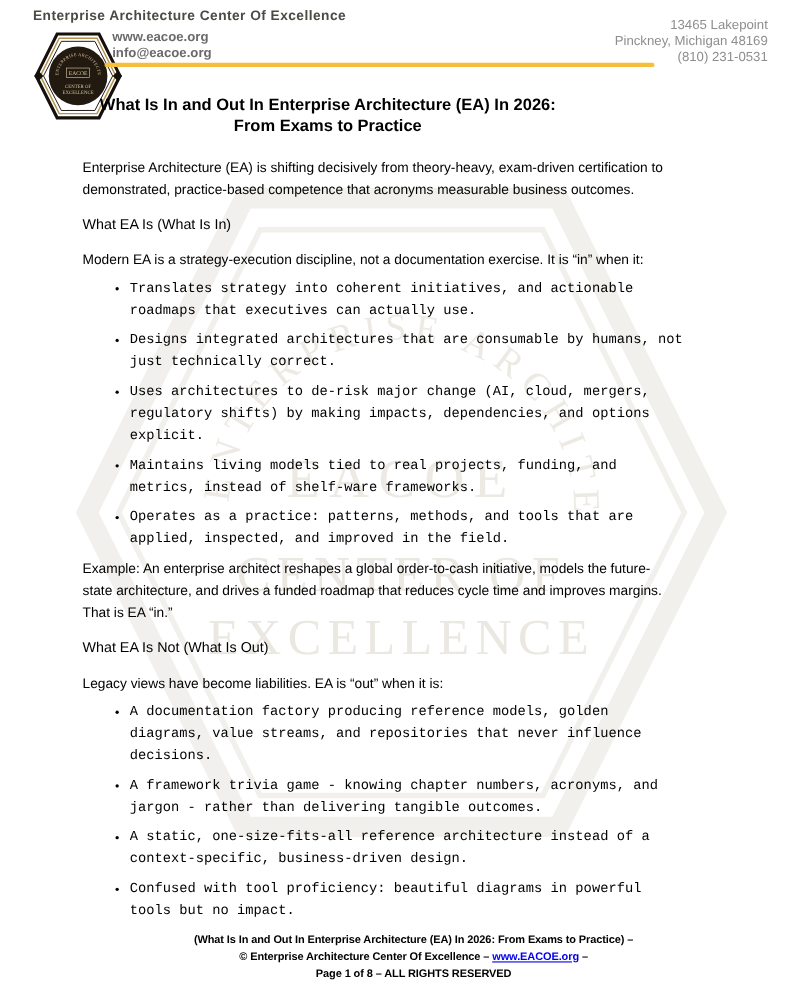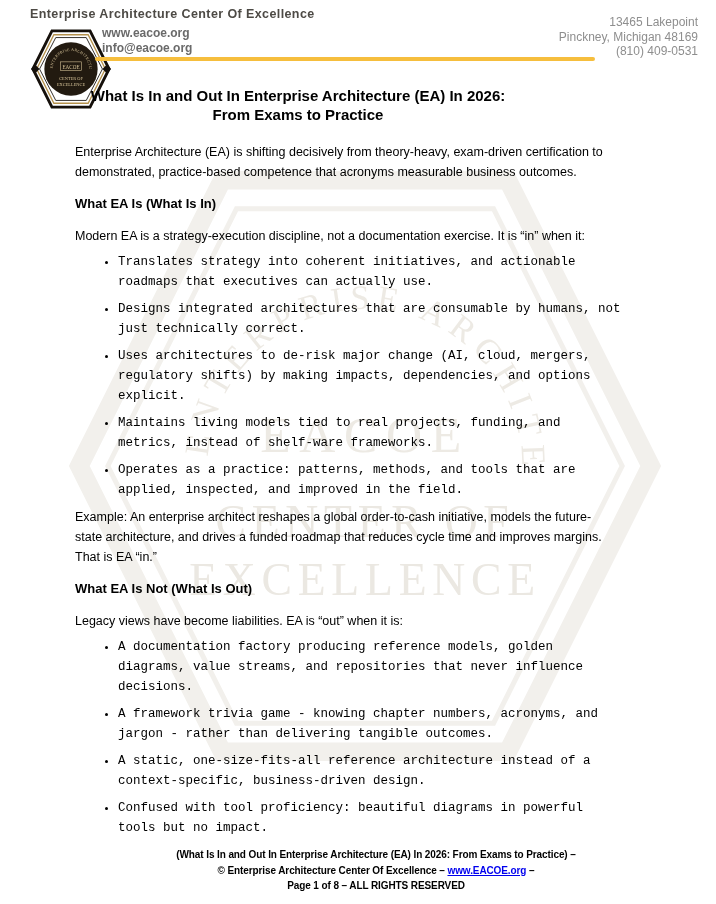--- a/index.html
+++ b/index.html
@@ -51,21 +51,21 @@
   }
   .doc-title div { white-space:nowrap; }
 
   
   .flow {
     position:absolute; left:75px; top:142px; width:535px;
     font-size:12.5px; line-height:20px; z-index:1;
   }
   .flow p { margin:0 0 12px 0; }
   .flow p.lead { margin-bottom:6px; }
-  .flow h3 { font-size:13px; font-weight:bold; margin:0 0 12px 0; line-height:20px; }
+  .flow h3 { font-size:13px; font-weight:normal; margin:0 0 12px 0; line-height:20px; }
   .flow ul { margin:0 0 6px 25px; padding:0 0 0 18px; width:548px; list-style:disc outside; }
   .flow li { margin:0 0 7px 0; max-width:505px;font-family:Liberation Mono, monospace; }
 
   
   .footer {
     position:absolute; left:0; top:847px; width:716px;
     text-align:center; font-size:10px; font-weight:bold;
     line-height:15.5px; letter-spacing:-0.1px; z-index:2;padding-left:36px;
   }
   .footer .link { color:#0000EE; text-decoration:underline; cursor:pointer; }
@@ -110,21 +110,21 @@
     <div class="contact">
       <div>www.eacoe.org</div>
       <div>info@eacoe.org</div>
     </div>
 
     <div class="gold-line"></div>
 
     <div class="addr">
       <div>13465 Lakepoint</div>
       <div>Pinckney, Michigan 48169</div>
-      <div>(810) 409-0531</div>
+      <div>(810) 231-0531</div>
     </div>
   </div>
 
   <div class="doc-title">
     <div>What Is In and Out In Enterprise Architecture (EA) In 2026:</div>
     <div>From Exams to Practice</div>
   </div>
 
   <div class="flow">
     <p>Enterprise Architecture (EA) is shifting decisively from theory-heavy, exam-driven certification to demonstrated, practice-based competence that acronyms measurable business outcomes.</p>

